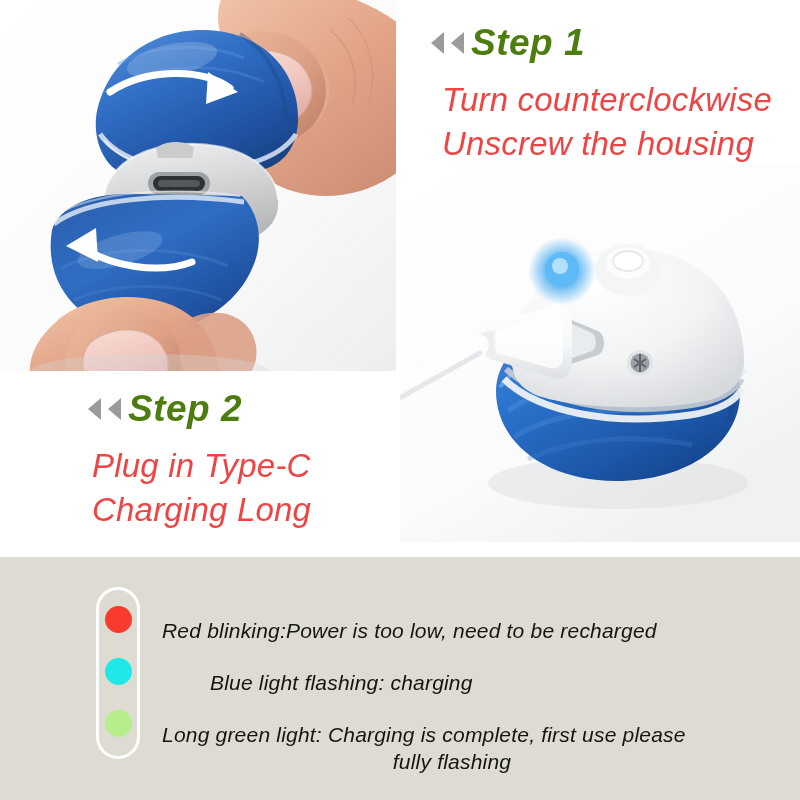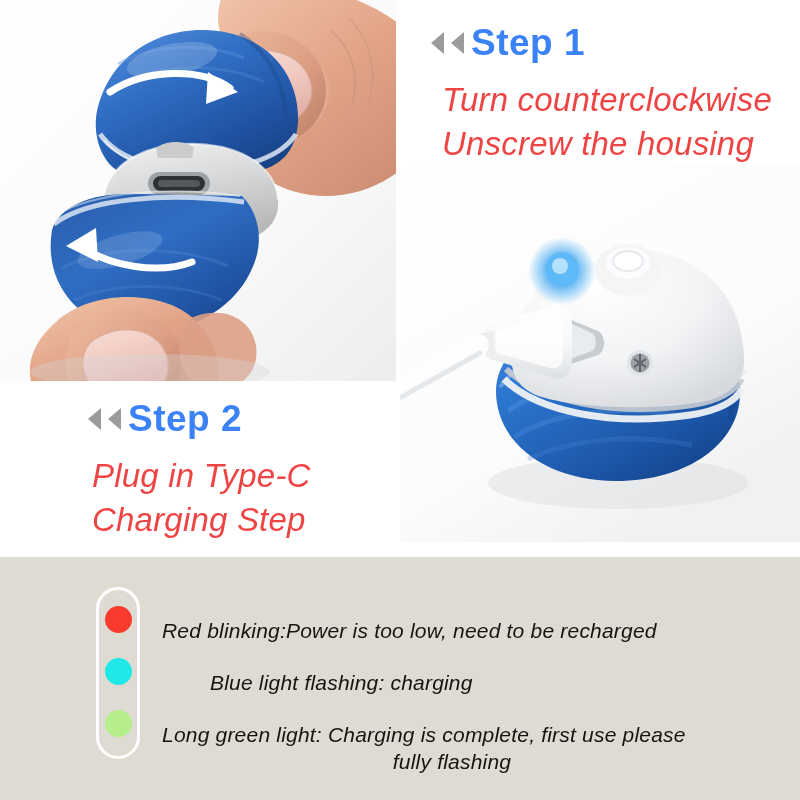--- a/index.html
+++ b/index.html
@@ -11,39 +11,39 @@
   }
   #page { position: relative; width: 800px; height: 800px; background: #fff; }
 
   
   .panel { position: absolute; overflow: hidden; }
 
   #photo-unscrew { left: 0; top: 0; width: 396px; height: 381px; background: #fdfdfd; }
   #photo-charging { left: 400px; top: 165px; width: 400px; height: 377px; background: #fcfcfc; }
 
   #step1-block { position: absolute; left: 400px; top: 0; width: 400px; height: 165px; background: #fff; }
-  #step2-block { position: absolute; left: 0; top: 381px; width: 400px; height: 176px; background: #fff; }
+  #step2-block { position: absolute; left: 0; top: 371px; width: 400px; height: 176px; background: #fff; }
 
   #legend-panel {
     position: absolute; left: 0; top: 557px; width: 800px; height: 243px;
   }
 
   
   .step-head {
     display: flex; align-items: center; gap: 7px;
   }
   .tri {
     width: 0; height: 0;
     border-top: 11px solid transparent;
     border-bottom: 11px solid transparent;
     border-right: 13px solid #9b9b9b;
   }
   .step-title {
-    font-size: 37px; font-weight: 700;
-    color: #3b82f6; letter-spacing: 0.5px; line-height: 1;
+    font-size: 37px; font-style: italic; font-weight: 700;
+    color: #4d7c0f; letter-spacing: 0.5px; line-height: 1;
   }
   .step-body {
     font-size: 33px; font-style: italic; color: #ef4444;
     line-height: 1.32; letter-spacing: 0.2px; white-space: pre-line;
   }
 
   #step1-block .step-head { position: absolute; left: 31px; top: 24px; }
   #step1-block .step-body { position: absolute; left: 42px; top: 78px; }
 
   #step2-block .step-head { position: absolute; left: 88px; top: 400px; }
@@ -238,21 +238,21 @@
 Unscrew the housing</div>
   </div>
 
   <div id="step2-block">
     <div class="step-head" id="step2-head">
       <span class="tri"></span>
       <span class="tri"></span>
       <span class="step-title">Step 2</span>
     </div>
     <div class="step-body" id="step2-body">Plug in Type-C
-Charging Step</div>
+Charging Long</div>
   </div>
 
   <div class="panel" id="photo-charging">
     <svg width="400" height="377" viewBox="0 0 400 377">
       <defs>
         <linearGradient id="bg2" x1="0" y1="0" x2="0.6" y2="1">
           <stop offset="0%" stop-color="#ffffff"></stop>
           <stop offset="70%" stop-color="#fbfbfb"></stop>
           <stop offset="100%" stop-color="#f0f1f2"></stop>
         </linearGradient>

